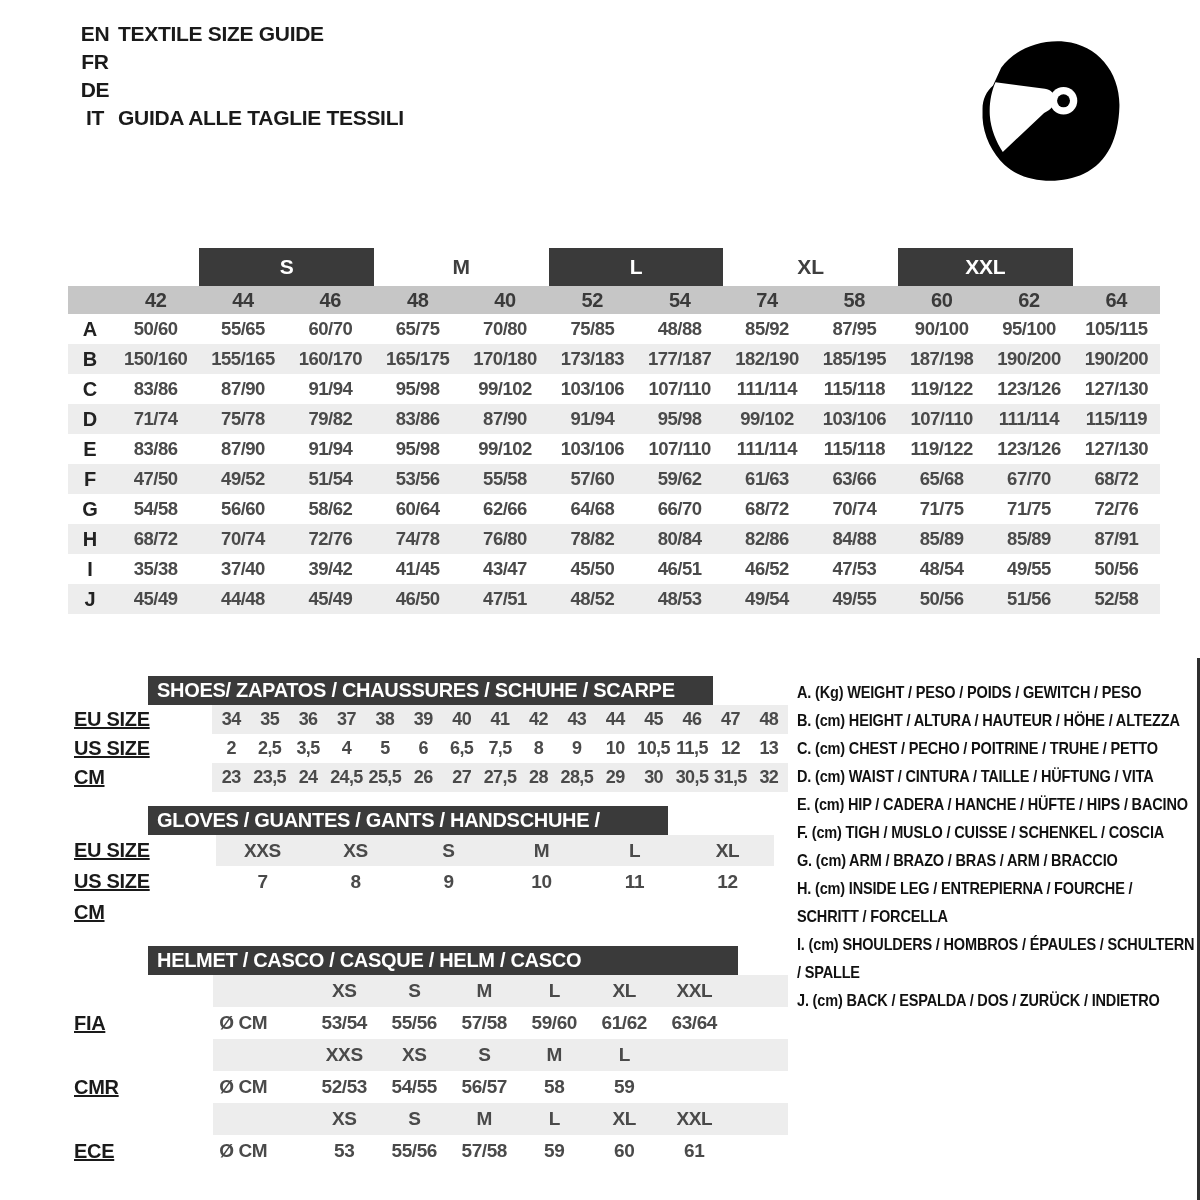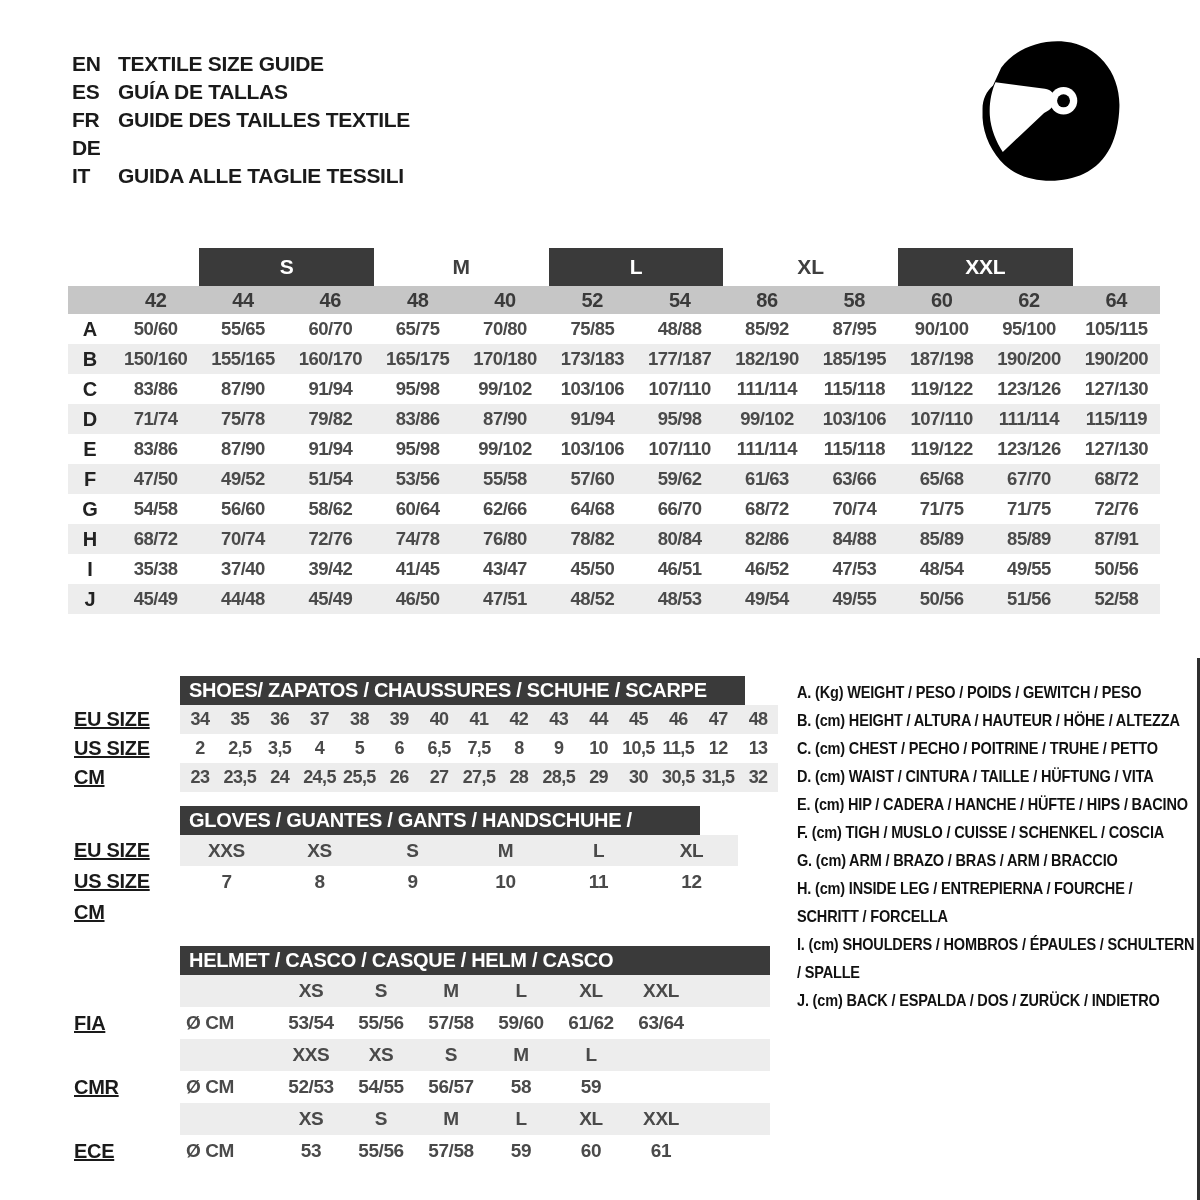--- a/index.html
+++ b/index.html
@@ -3,21 +3,21 @@
 <meta charset="utf-8">
 <style>
   html,body{margin:0;padding:0;}
   body{
     width:1200px;height:1200px;background:#ffffff;position:relative;overflow:hidden;
     font-family:"Liberation Sans",sans-serif;font-weight:bold;color:#1a1a1a;
   }
   .abs{position:absolute;}
 
   
-  #language-list{left:72px;top:50px;}
+  #language-list{left:72px;top:20px;text-align:center;}
   .lang-row{display:flex;line-height:28px;font-size:21px;letter-spacing:-0.3px;}
   .lang-code{width:46px;}
 
   
   #helmet-icon-box{left:972px;top:30px;width:162px;height:166px;}
 
   
   #size-table{left:68px;top:248px;width:1092px;}
   .grid13{display:grid;grid-template-columns:44px repeat(12,1fr);}
   #band-row{height:38px;}
@@ -26,30 +26,30 @@
   #num-row{height:28px;background:#c6c6c6;align-items:center;text-align:center;font-size:20px;color:#3a3a3a;letter-spacing:-0.4px;}
   .trow{height:30px;align-items:center;text-align:center;font-size:18.5px;color:#4a4a4a;letter-spacing:-0.5px;}
   .trow.stripe{background:#ededed;}
   .trow .row-label{color:#222;font-size:20px;letter-spacing:0;}
 
   
   .subtbl{left:68px;width:720px;}
   #shoes-table{top:676px;}
   #gloves-table{top:806px;}
   #helmet-table{top:946px;}
-  .bar{background:#3a3a3a;color:#fff;height:29px;line-height:29px;margin-left:112px;padding-left:9px;
+  .bar{background:#3a3a3a;color:#fff;height:29px;line-height:29px;margin-left:80px;padding-left:9px;
        font-size:20px;letter-spacing:-0.3px;box-sizing:border-box;}
   #shoes-table .bar{width:565px;}
   #gloves-table .bar{width:520px;}
   #helmet-table .bar{width:590px;}
   .srow{display:flex;height:29px;align-items:center;}
   #gloves-table .srow{height:31px;}
   #helmet-table .srow{height:32px;}
   .side-label{width:112px;font-size:20px;padding-left:6px;box-sizing:border-box;letter-spacing:-0.3px;text-decoration:underline;}
-  .sdata{display:grid;height:100%;align-items:center;text-align:center;font-size:19px;color:#4a4a4a;letter-spacing:-0.4px;}
+  .sdata{display:grid;height:100%;align-items:center;text-align:center;font-size:19px;color:#4a4a4a;letter-spacing:-0.4px;margin-left:36px;}
   .sdata.stripe{background:#ededed;}
   .g15{grid-template-columns:repeat(15,1fr);width:598px;font-size:18px;letter-spacing:-0.6px;}
   .g6{grid-template-columns:repeat(6,1fr);width:558px;}
   .ghelm{grid-template-columns:96px repeat(6,70px) 1fr;width:590px;}
   .sval.unit{text-align:left;padding-left:6px;}
 
   
   #legend{left:797px;top:678px;width:452px;transform:scaleX(0.88);transform-origin:left top;
           font-size:16.5px;line-height:28px;letter-spacing:-0.2px;color:#111;}
   .legend-item{display:block;}
@@ -61,26 +61,21 @@
 <body>
 
 <div>
 
   <div class="abs" id="language-list">
       <div class="lang-row">
         <div class="lang-code">EN</div>
         <div class="lang-title">TEXTILE SIZE GUIDE</div>
       </div>
       <div class="lang-row">
-        <div class="lang-code">ES</div>
-        <div class="lang-title">GUÍA DE TALLAS</div>
-      </div>
-      <div class="lang-row">
         <div class="lang-code">FR</div>
-        <div class="lang-title">GUIDE DES TAILLES TEXTILE</div>
       </div>
       <div class="lang-row">
         <div class="lang-code">DE</div>
       </div>
       <div class="lang-row">
         <div class="lang-code">IT</div>
         <div class="lang-title">GUIDA ALLE TAGLIE TESSILI</div>
       </div>
     </div>
 
@@ -117,21 +112,21 @@
       </div>
     <div class="grid13" id="num-row">
         <div></div>
         <div>42</div>
         <div>44</div>
         <div>46</div>
         <div>48</div>
         <div>40</div>
         <div>52</div>
         <div>54</div>
-        <div>86</div>
+        <div>74</div>
         <div>58</div>
         <div>60</div>
         <div>62</div>
         <div>64</div>
       </div>
     <div id="main-rows">
         <div class="grid13 trow">
           <div class="row-label">A</div>
           <div>50/60</div>
           <div>55/65</div>

